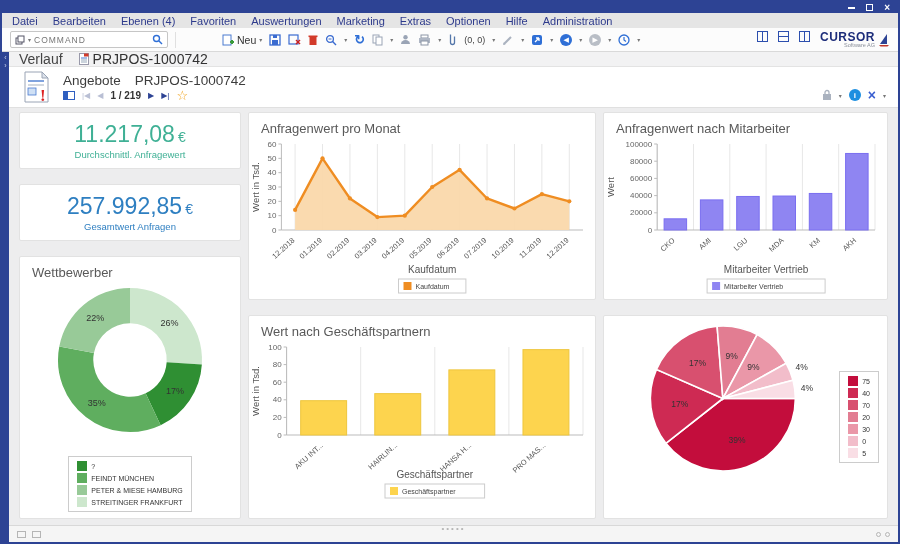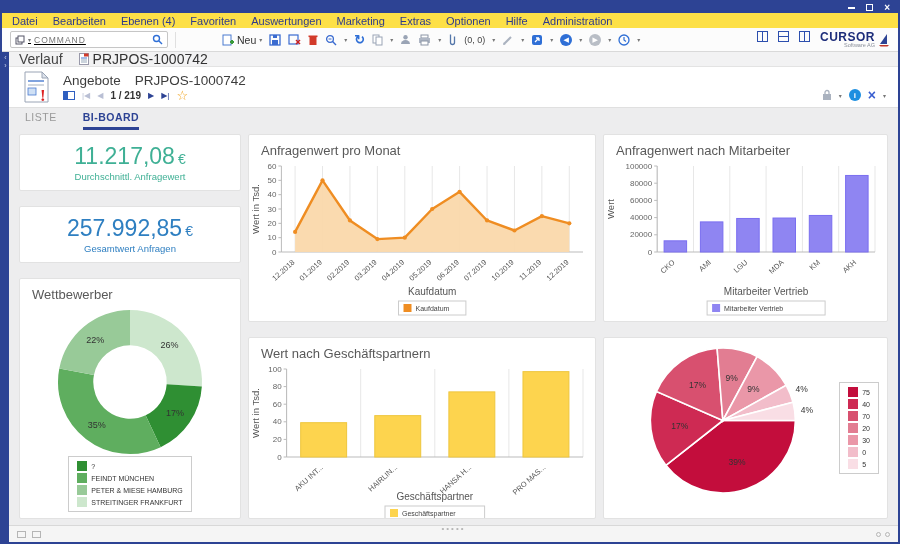--- a/index.html
+++ b/index.html
@@ -10,29 +10,29 @@
             display: flex; flex-direction: column; overflow: hidden; }
 
   
   .titlebar { height: 11px; background: #2d4394; display: flex; align-items: center; flex: 0 0 auto; }
   .win-controls { margin-left: auto; display: flex; align-items: center; gap: 11px; padding-right: 8px; }
   .win-min { width: 7px; height: 2px; background: #fff; }
   .win-max { width: 7px; height: 7px; border: 1px solid #fff; }
   .win-close { color: #fff; font-size: 10px; line-height: 7px; font-weight: bold; }
 
   
-  .menubar { height: 15px; background: #fde047; display: flex; align-items: center; gap: 15px;
+  .menubar { height: 15px; background: #e5e5e5; display: flex; align-items: center; gap: 15px;
              padding: 0 10px; font-size: 11px; color: #2d3a8c; flex: 0 0 auto; }
   .menu-item { cursor: default; white-space: nowrap; }
 
   
   .toolbar { height: 24px; background: #fcfcfc; border-bottom: 1px solid #d9d9d9; display: flex;
              align-items: center; padding: 0 8px; gap: 7px; flex: 0 0 auto; }
   .command-box { display: flex; align-items: center; border: 1px solid #c6c6c6; background: #fff;
-                 height: 17px; width: 158px; padding: 0 4px; gap: 3px; border-radius: 2px; text-decoration: underline; }
+                 height: 17px; width: 158px; padding: 0 4px; gap: 3px; border-radius: 2px; }
   .command-box input { border: none; outline: none; flex: 1; font-size: 8.5px; letter-spacing: 1px;
                        color: #666; min-width: 10px; font-family: "Liberation Sans", sans-serif; }
   .caret { font-size: 6px; color: #777; }
   .tb-sep { width: 1px; height: 16px; background: #e0e0e0; }
   .tb-btn { display: flex; align-items: center; gap: 3px; font-size: 10.5px; color: #333; cursor: default; padding-left: 39px; }
   .tb-ico { display: inline-flex; align-items: center; justify-content: center; }
   .glyph-refresh { color: #2f6fd6; font-weight: bold; font-size: 13px; line-height: 12px; }
   .attach-count { font-size: 9px; color: #444; }
   .circle-btn { width: 12px; height: 12px; border-radius: 50%; color: #fff; font-size: 7px;
                 display: inline-flex; align-items: center; justify-content: center; line-height: 12px; }
@@ -324,24 +324,20 @@
               <path d="M3 5 v-1.5 a2 2 0 0 1 4 0 V5" fill="none" stroke="#aab2bf" stroke-width="1.3"></path>
             </svg>
           <span class="caret">▾</span>
           <span class="info-circle">i</span>
           <span class="close-x">×</span>
           <span class="caret">▾</span>
         </div>
       </div>
 
       <div class="content">
-        <div class="subtabs">
-          <span class="subtab inactive">LISTE</span>
-          <span class="subtab active">BI-BOARD</span>
-        </div>
 
         <div class="dashboard">
 
           <div class="col col1">
             <div class="card kpi-card">
               <div>
                 <span class="kpi-value kpi-green">11.217,08</span><span class="kpi-cur kpi-green">€</span>
               </div>
               <div class="kpi-label kpi-green">Durchschnittl. Anfragewert</div>
             </div>

